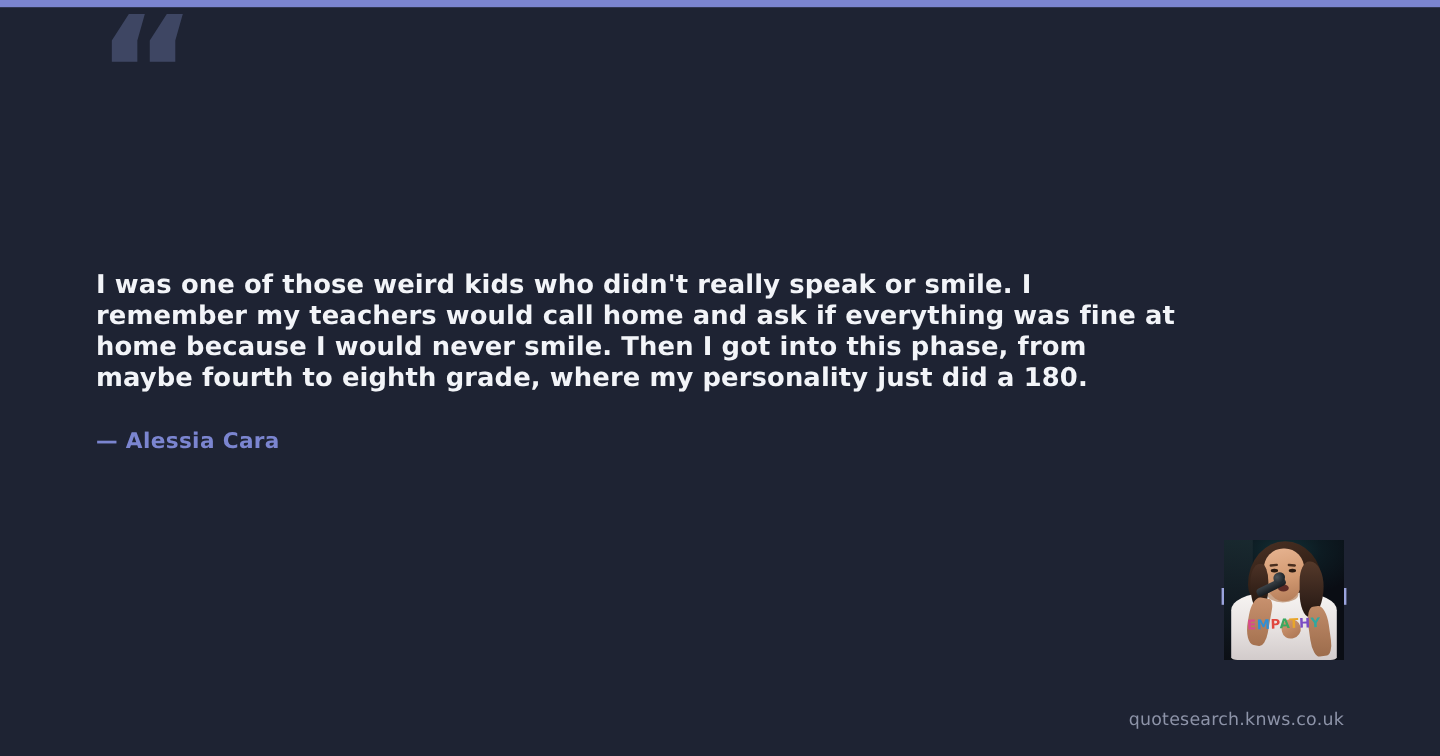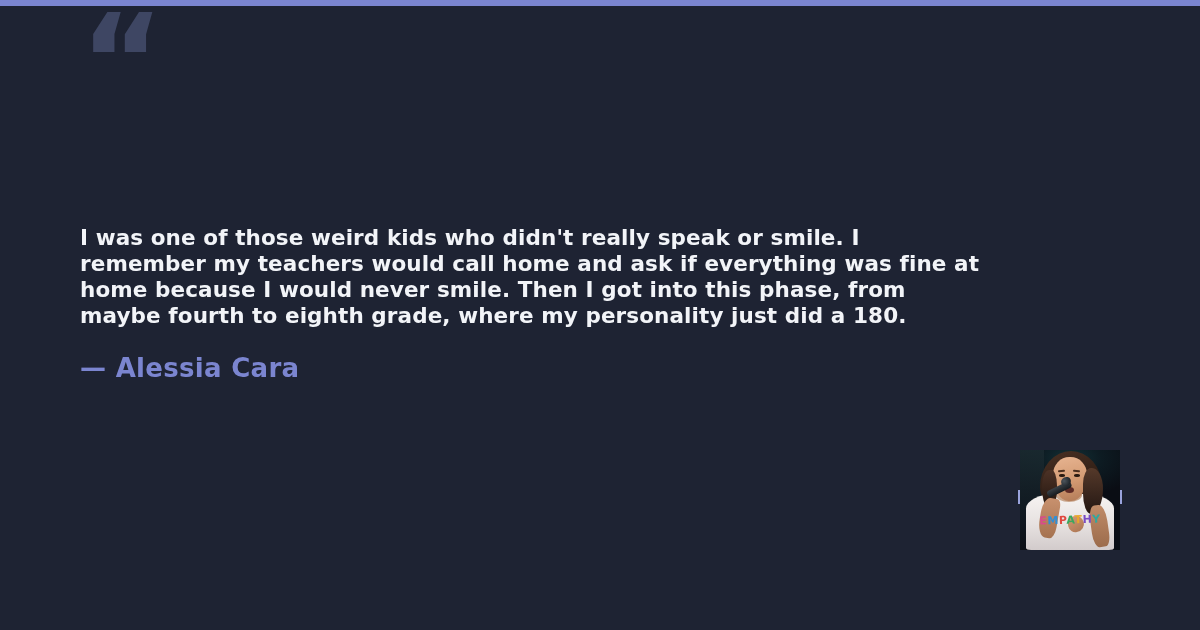--- a/index.html
+++ b/index.html
@@ -56,21 +56,21 @@
     color: #f2f4f8;
     font-weight: 700;
     letter-spacing: 0.1px;
   }
 
   
   .attribution {
     position: absolute;
     left: 80px;
     top: 354px;
-    font-size: 26px;
+    font-size: 18px;
     line-height: 28px;
     font-weight: 700;
     color: #7b85d0;
     letter-spacing: 0.3px;
     white-space: nowrap;
   }
 
   
   .photo-wrap {
     position: absolute;
@@ -290,14 +290,15 @@
       <div class="ph-mic-body"></div>
       <div class="ph-mic-head"></div>
       <div class="ph-hand"></div>
       <div class="ph-arm2"></div>
       <div class="ph-shirt-text">
         <span>E</span><span>M</span><span>P</span><span>A</span><span>T</span><span>H</span><span>Y</span>
       </div>
     </div>
   </div>
 
+  <div class="source-url">quotesearch.knws.co.uk</div>
 
 </div>
 
 </body></html>

